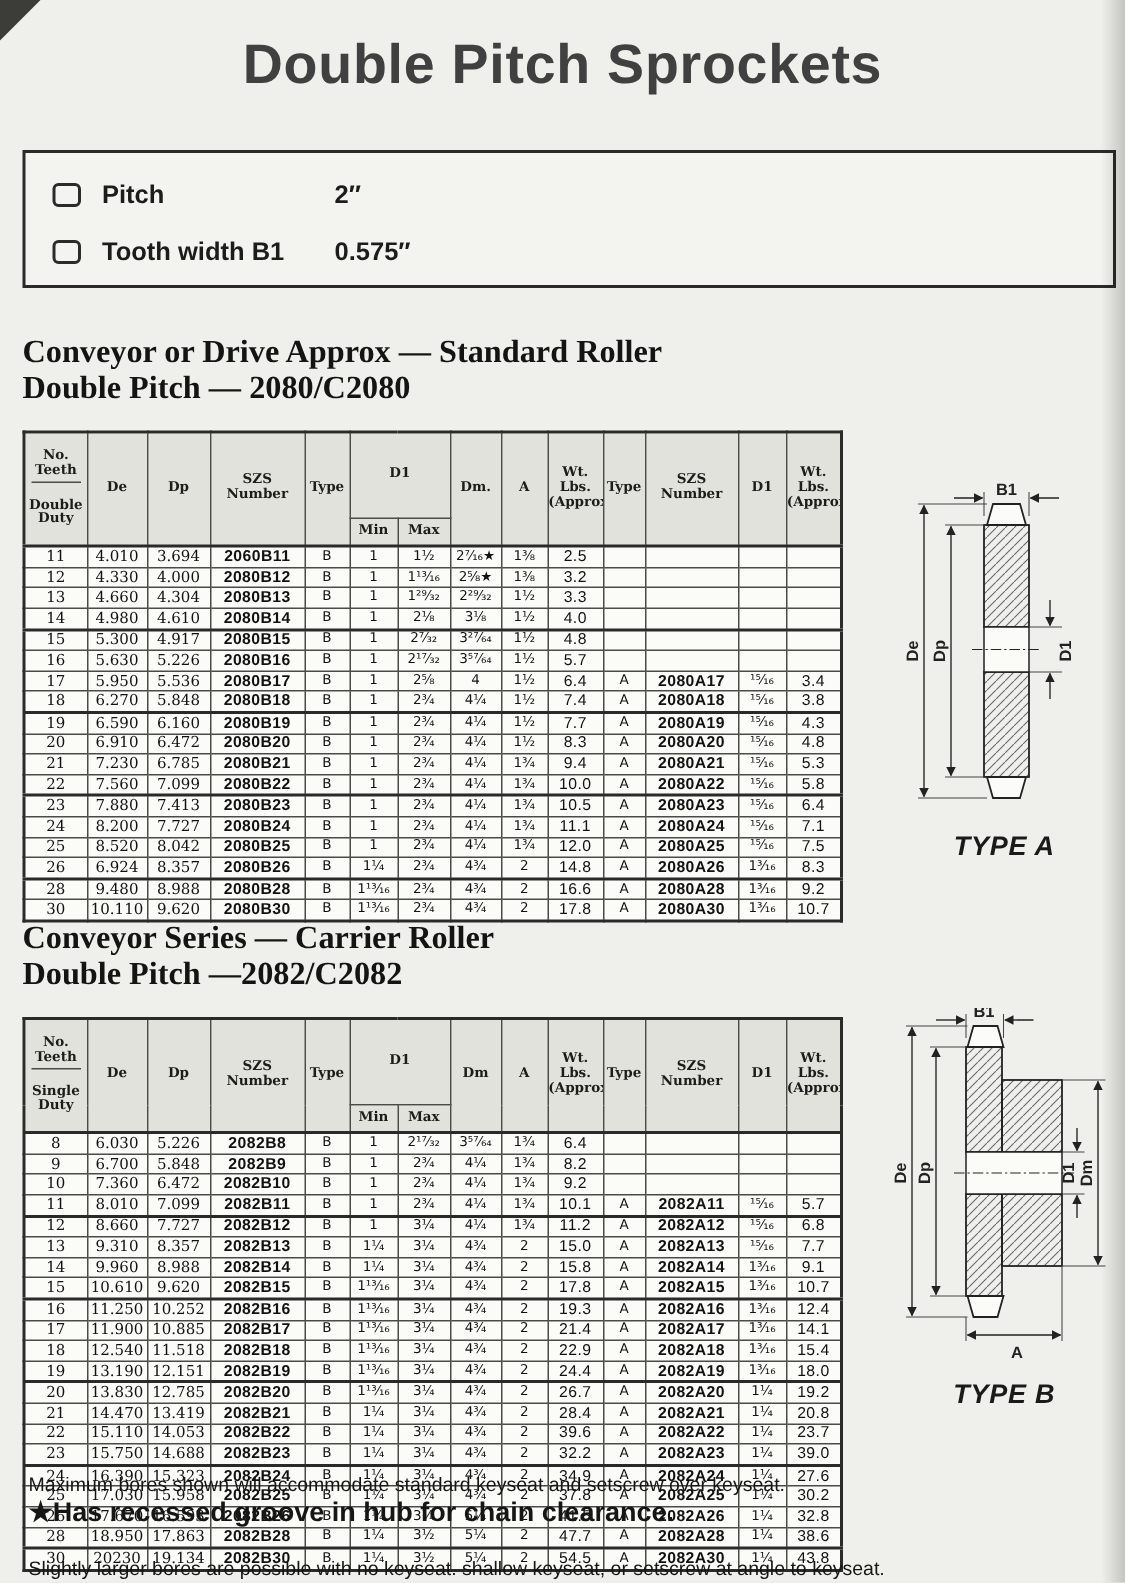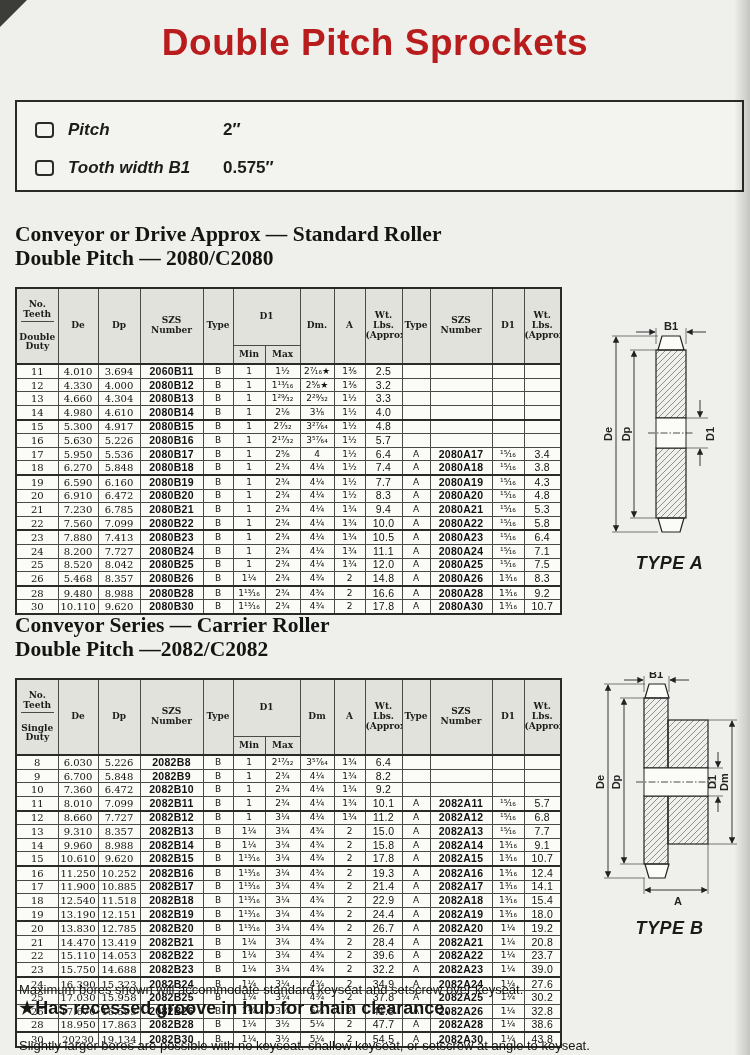--- a/index.html
+++ b/index.html
@@ -3,28 +3,28 @@
 <meta charset="utf-8">
 <style>
   html,body{margin:0;padding:0;}
   body{width:750px;height:1055px;overflow:hidden;background:#e7e7e3;}
   .page{position:relative;width:750px;height:1055px;background:#efefeb;font-family:"Liberation Sans",sans-serif;color:#1c1c1a;}
   .page::after{content:'';position:absolute;top:0;right:0;width:16px;height:100%;
     background:linear-gradient(to right,rgba(0,0,0,0),rgba(0,0,0,0.18));pointer-events:none;}
   .corner-mark{position:absolute;top:0;left:0;width:0;height:0;
     border-top:27px solid #3c3c39;border-right:27px solid transparent;}
   .page-title{position:absolute;top:22px;left:0;width:750px;text-align:center;
-    font-size:37px;font-weight:bold;letter-spacing:0.5px;color:#b91c1c;}
+    font-size:37px;font-weight:bold;letter-spacing:0.5px;color:#404040;}
   .spec-box{position:absolute;top:100px;left:15px;width:729px;height:92px;
     border:2px solid #2a2a28;background:rgba(255,255,255,0.25);box-sizing:border-box;}
   .spec-row{position:absolute;left:18px;display:flex;align-items:center;height:24px;}
   .spec-row.r1{top:16px;}
   .spec-row.r2{top:54px;}
   .spec-bullet{width:15px;height:12px;border:2px solid #2a2a28;border-radius:4px;margin-right:14px;flex:0 0 auto;}
-  .spec-label{font-size:17px;font-weight:bold;width:155px;font-style:italic;}
+  .spec-label{font-size:17px;font-weight:bold;width:155px;}
   .spec-value{font-size:17px;font-weight:bold;}
   .section-title{position:absolute;left:15px;font-family:"Liberation Serif",serif;
     font-weight:bold;font-size:21.5px;line-height:1.12;color:#141412;}
   .st1{top:222px;}
   .st2{top:613px;}
   table.spec{border-collapse:collapse;table-layout:fixed;width:545px;
     border:2px solid #2a2a28;background:#fbfbf8;padding-left:13px;}
   table.spec th,table.spec td{border:1px solid #4a4a46;text-align:center;vertical-align:middle;
     padding:0;overflow:hidden;}
   table.spec th{background:#e2e2dd;font-family:"DejaVu Serif",serif;font-weight:bold;
@@ -369,21 +369,21 @@
           <td>4¼</td>
           <td>1¾</td>
           <td>12.0</td>
           <td>A</td>
           <td>2080A25</td>
           <td>¹⁵⁄₁₆</td>
           <td>7.5</td>
         </tr>
         <tr>
           <td>26</td>
-          <td>5.468</td>
+          <td>6.924</td>
           <td>8.357</td>
           <td>2080B26</td>
           <td>B</td>
           <td>1¼</td>
           <td>2¾</td>
           <td>4¾</td>
           <td>2</td>
           <td>14.8</td>
           <td>A</td>
           <td>2080A26</td>

